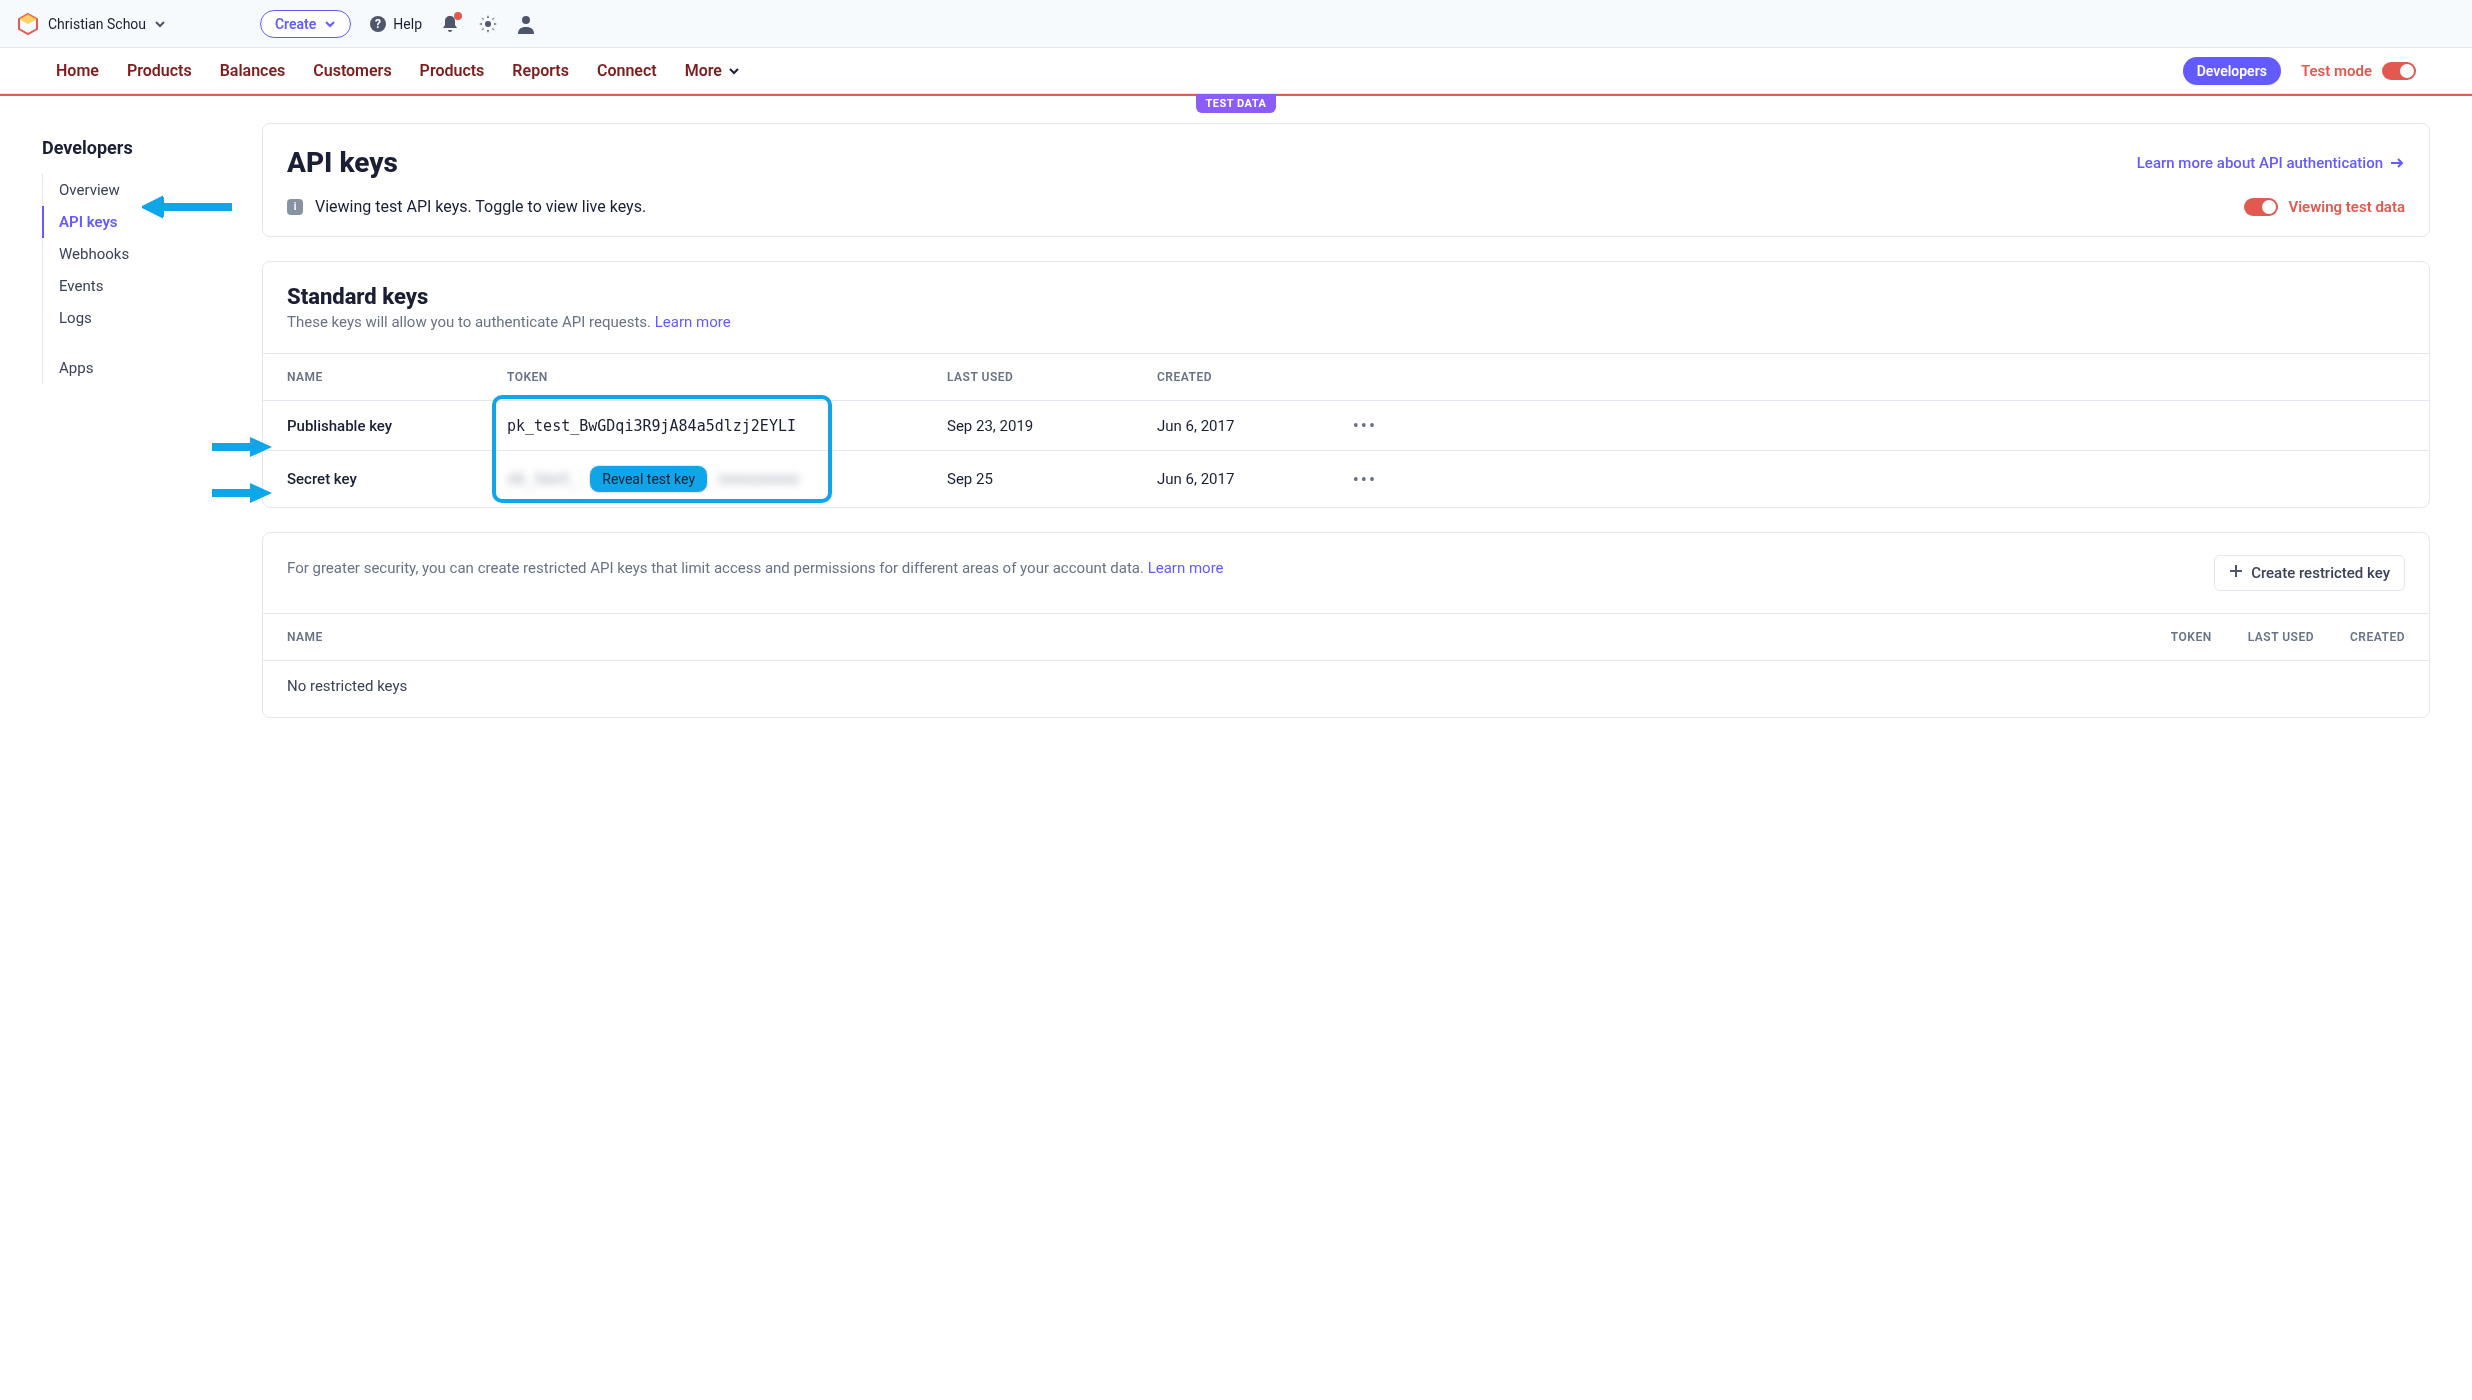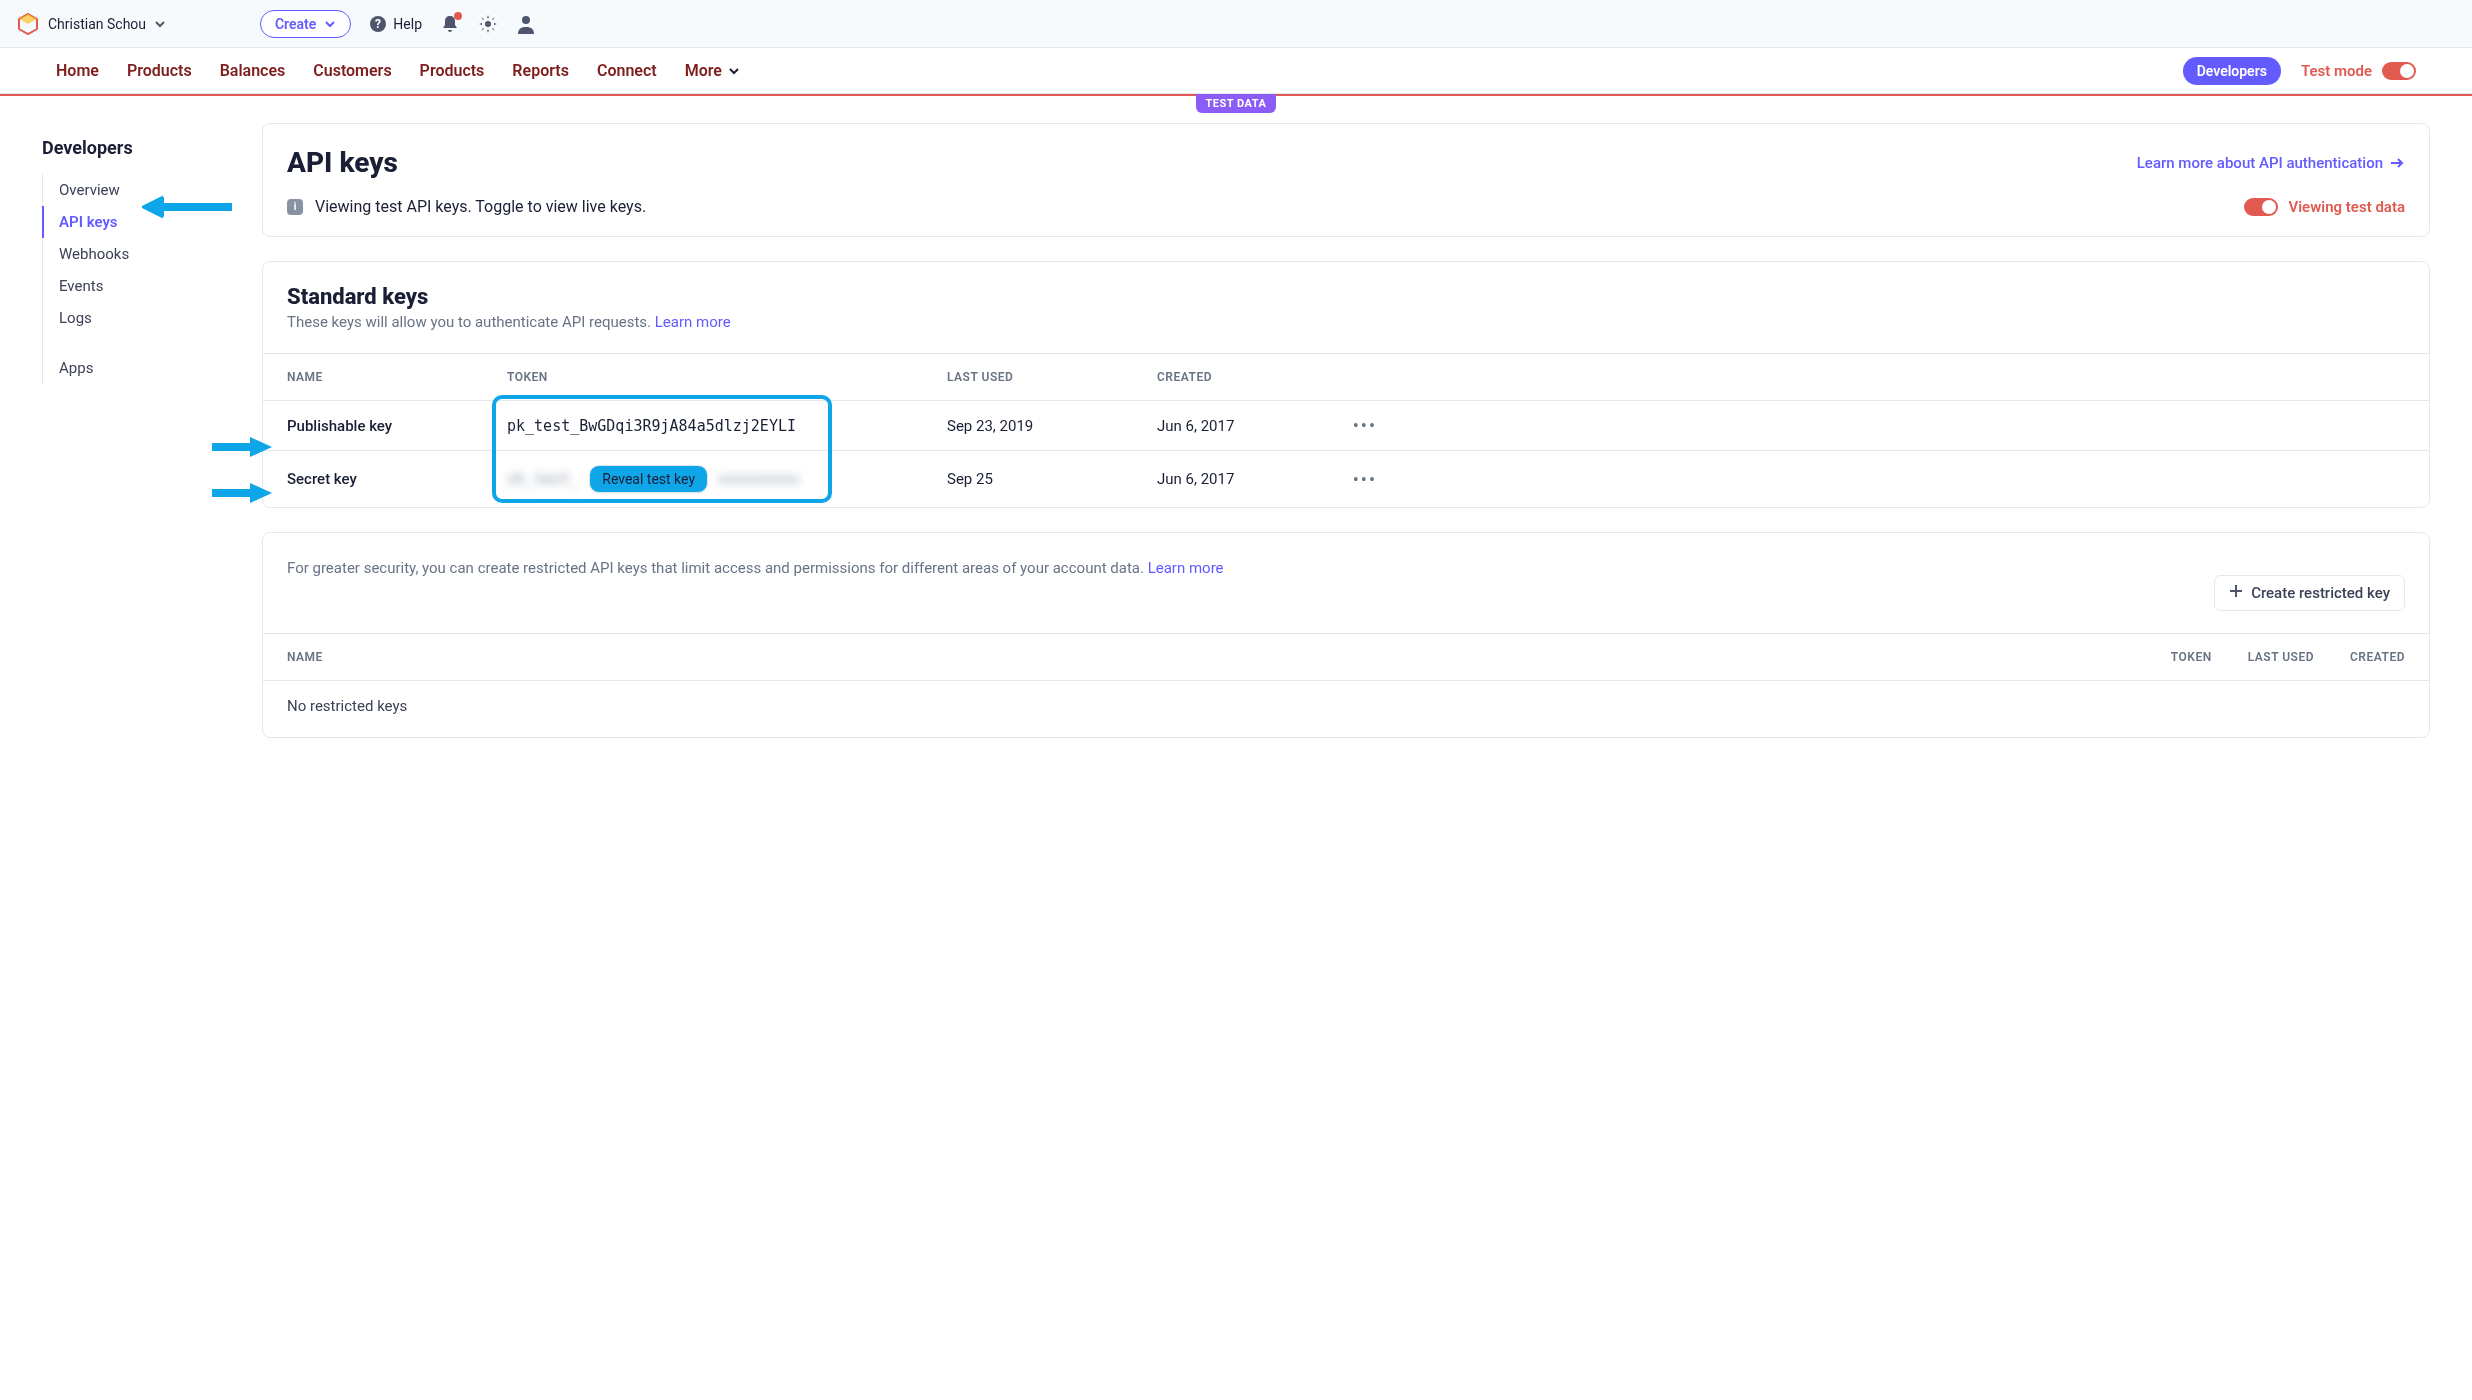--- a/index.html
+++ b/index.html
@@ -72,21 +72,21 @@
   .table-row { display:grid; grid-template-columns: 220px 440px 210px 180px 40px; padding:14px 24px; font-size:15px; color:#1a1f36; border-top:1px solid #e3e8ee; align-items:center; }
   .key-name { font-weight:500; }
   .token-code { font-family: ui-monospace, Menlo, monospace; font-size:15px; }
   .reveal-wrap { display:flex; align-items:center; gap:10px; }
   .blurred { filter: blur(4px); color:#8792a2; font-family: ui-monospace, Menlo, monospace; font-size:15px; }
   .reveal-btn { border:1px solid #e3e8ee; background:#0ea5e9; border-radius:10px; padding:5px 12px; font-size:14px; color:#1a1f36; cursor:pointer; box-shadow:0 1px 1px rgba(0,0,0,0.05); }
   .more-dots { color:#697386; cursor:pointer; font-size:18px; letter-spacing:2px; text-align:right; }
 
   
   .restricted-head { display:flex; justify-content:space-between; align-items:flex-start; padding:22px 24px 4px 24px; gap:40px;}
-  .create-restricted-btn { border:1px solid #e3e8ee; background:#fff; border-radius:6px; padding:8px 14px; font-size:15px; color:#3c4257; font-weight:500; cursor:pointer; display:flex; align-items:flex-start; gap:8px; white-space:nowrap;margin-top:20px;}
+  .create-restricted-btn { border:1px solid #e3e8ee; background:#fff; border-radius:6px; padding:8px 14px; font-size:15px; color:#3c4257; font-weight:500; cursor:pointer; display:flex; align-items:flex-start; gap:8px; white-space:nowrap;}
   .restricted-table-header { display:flex; justify-content:space-between; padding:16px 24px; font-size:12px; font-weight:600; letter-spacing:0.5px; color:#697386; border-top:1px solid #e3e8ee; margin-top:18px;}
   .restricted-right-cols { display:flex; gap:36px;}
   .restricted-empty { padding:16px 24px 22px 24px; font-size:15px; color:#3c4257; border-top:1px solid #e3e8ee;}
 
   
   .arrow { position:absolute; pointer-events:none; }
   .big-arrow-svg { width:90px; height:24px; }
 
   
   .highlight-box { position:absolute; border:4px solid #0ea5e9; border-radius:10px; pointer-events:none; }

